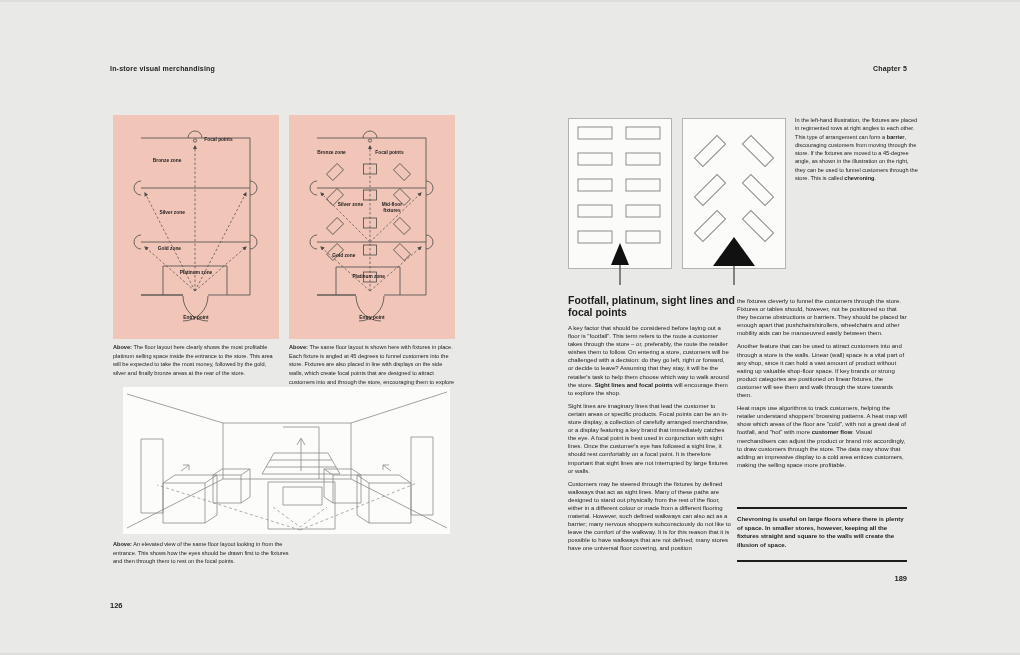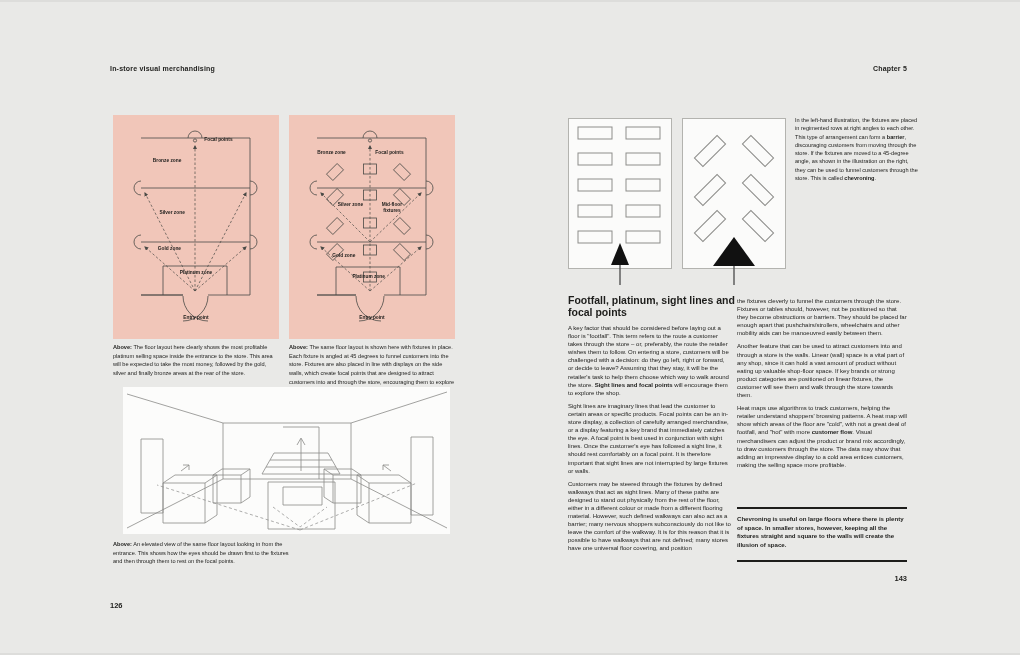--- a/index.html
+++ b/index.html
@@ -233,15 +233,15 @@
   <div class="abs bodycol" style="left:737px;top:295px;width:170px;">
     <p><span>the fixtures cleverly to funnel the customers through the store. Fixtures or tables should, however, not be positioned so that they become obstructions or barriers. They should be placed far enough apart that pushchairs/strollers, wheelchairs and other mobility aids can be manoeuvred easily between them.</span></p>
     <p><span>Another feature that can be used to attract customers into and through a store is the walls. Linear (wall) space is a vital part of any shop, since it can hold a vast amount of product without eating up valuable shop-floor space. If key brands or strong product categories are positioned on linear fixtures, the customer will see them and walk through the store towards them.</span></p>
     <p><span>Heat maps use algorithms to track customers, helping the retailer understand shoppers' browsing patterns. A heat map will show which areas of the floor are "cold", with not a great deal of footfall, and "hot" with more </span><b>customer flow</b><span>. Visual merchandisers can adjust the product or brand mix accordingly, to draw customers through the store. The data may show that adding an impressive display to a cold area entices customers, making the selling space more profitable.</span></p>
   </div>
 
   <div class="abs rule" style="left:737px;top:505px;width:170px;"></div>
   <div class="abs callout" style="left:737px;top:513px;width:170px;"><b>Chevroning is useful on large floors where there is plenty of space. In smaller stores, however, keeping all the fixtures straight and square to the walls will create the illusion of space.</b></div>
   <div class="abs rule" style="left:737px;top:558px;width:170px;"></div>
 
-  <div class="abs pagenum" style="right:113px;top:572px;">143</div>
+  <div class="abs pagenum" style="right:113px;top:572px;">189</div>
 
 </div>
 
 </body></html>

